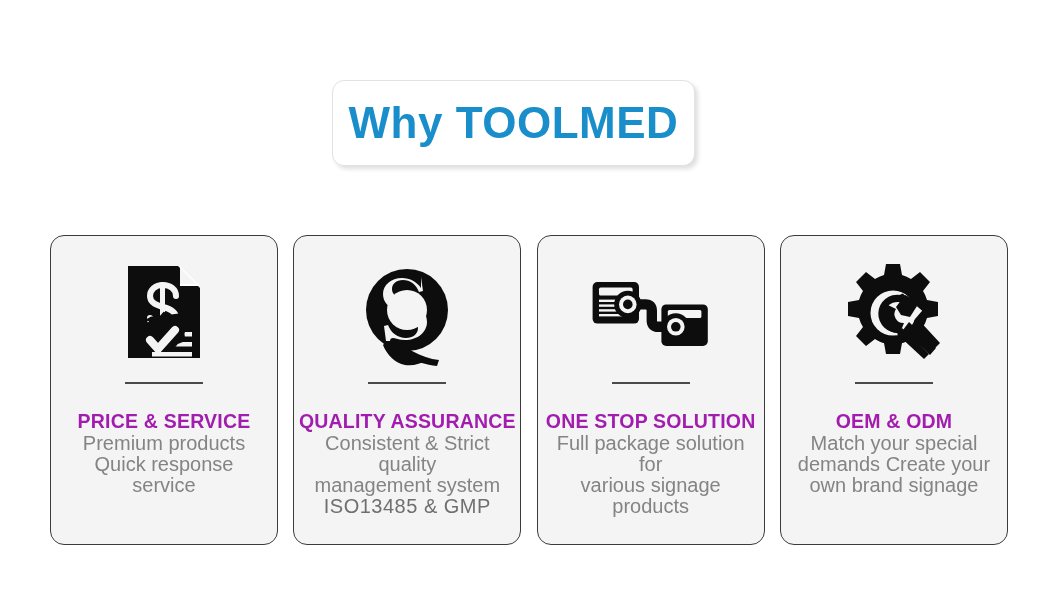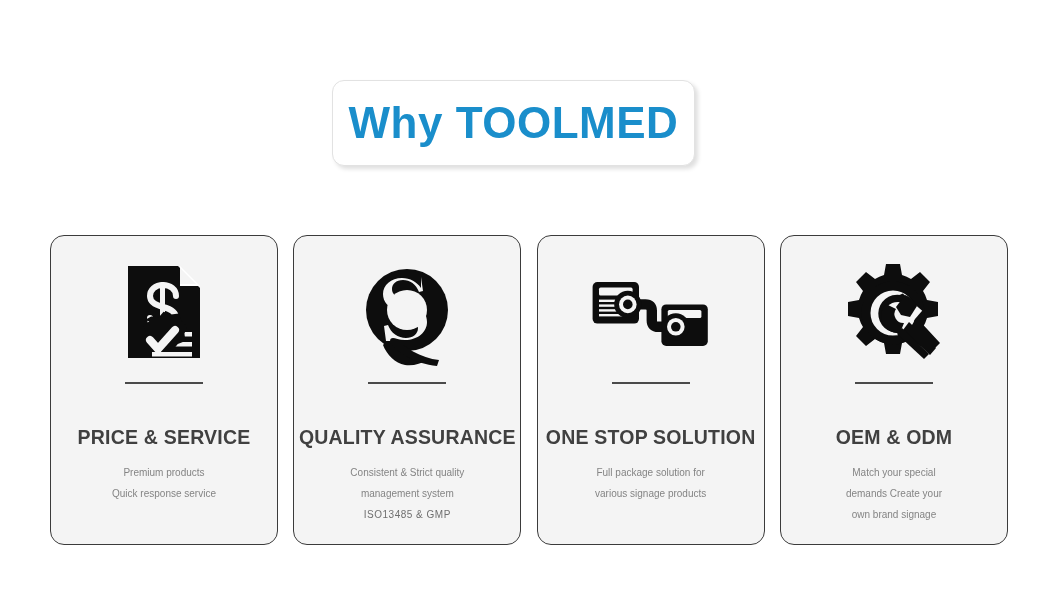--- a/index.html
+++ b/index.html
@@ -70,33 +70,32 @@
     justify-content: center;
   }
   .card-icon svg { display: block; }
   .card-divider {
     width: 78px;
     height: 2px;
     background: #4a4a4a;
     margin-top: 12px;
   }
   .card-title {
-    margin-top: 42px;
+    margin-top: 26px;
     font-size: 19.5px;
     font-weight: bold;
-    color: #404040;
+    color: #a21caf;
     letter-spacing: 0.2px;
     text-align: center;
     white-space: nowrap;
   }
   .card-lines {
-    margin-top: 13px;
     text-align: center;
     color: #848484;
-    font-size: 10px;
+    font-size: 20px;
     line-height: 21px;
     padding: 0 10px;
   }
   .card-lines .strong {
     font-weight: normal;
     color: #6f6f6f;
     letter-spacing: 0.5px;
   }
 </style>
 </head>

